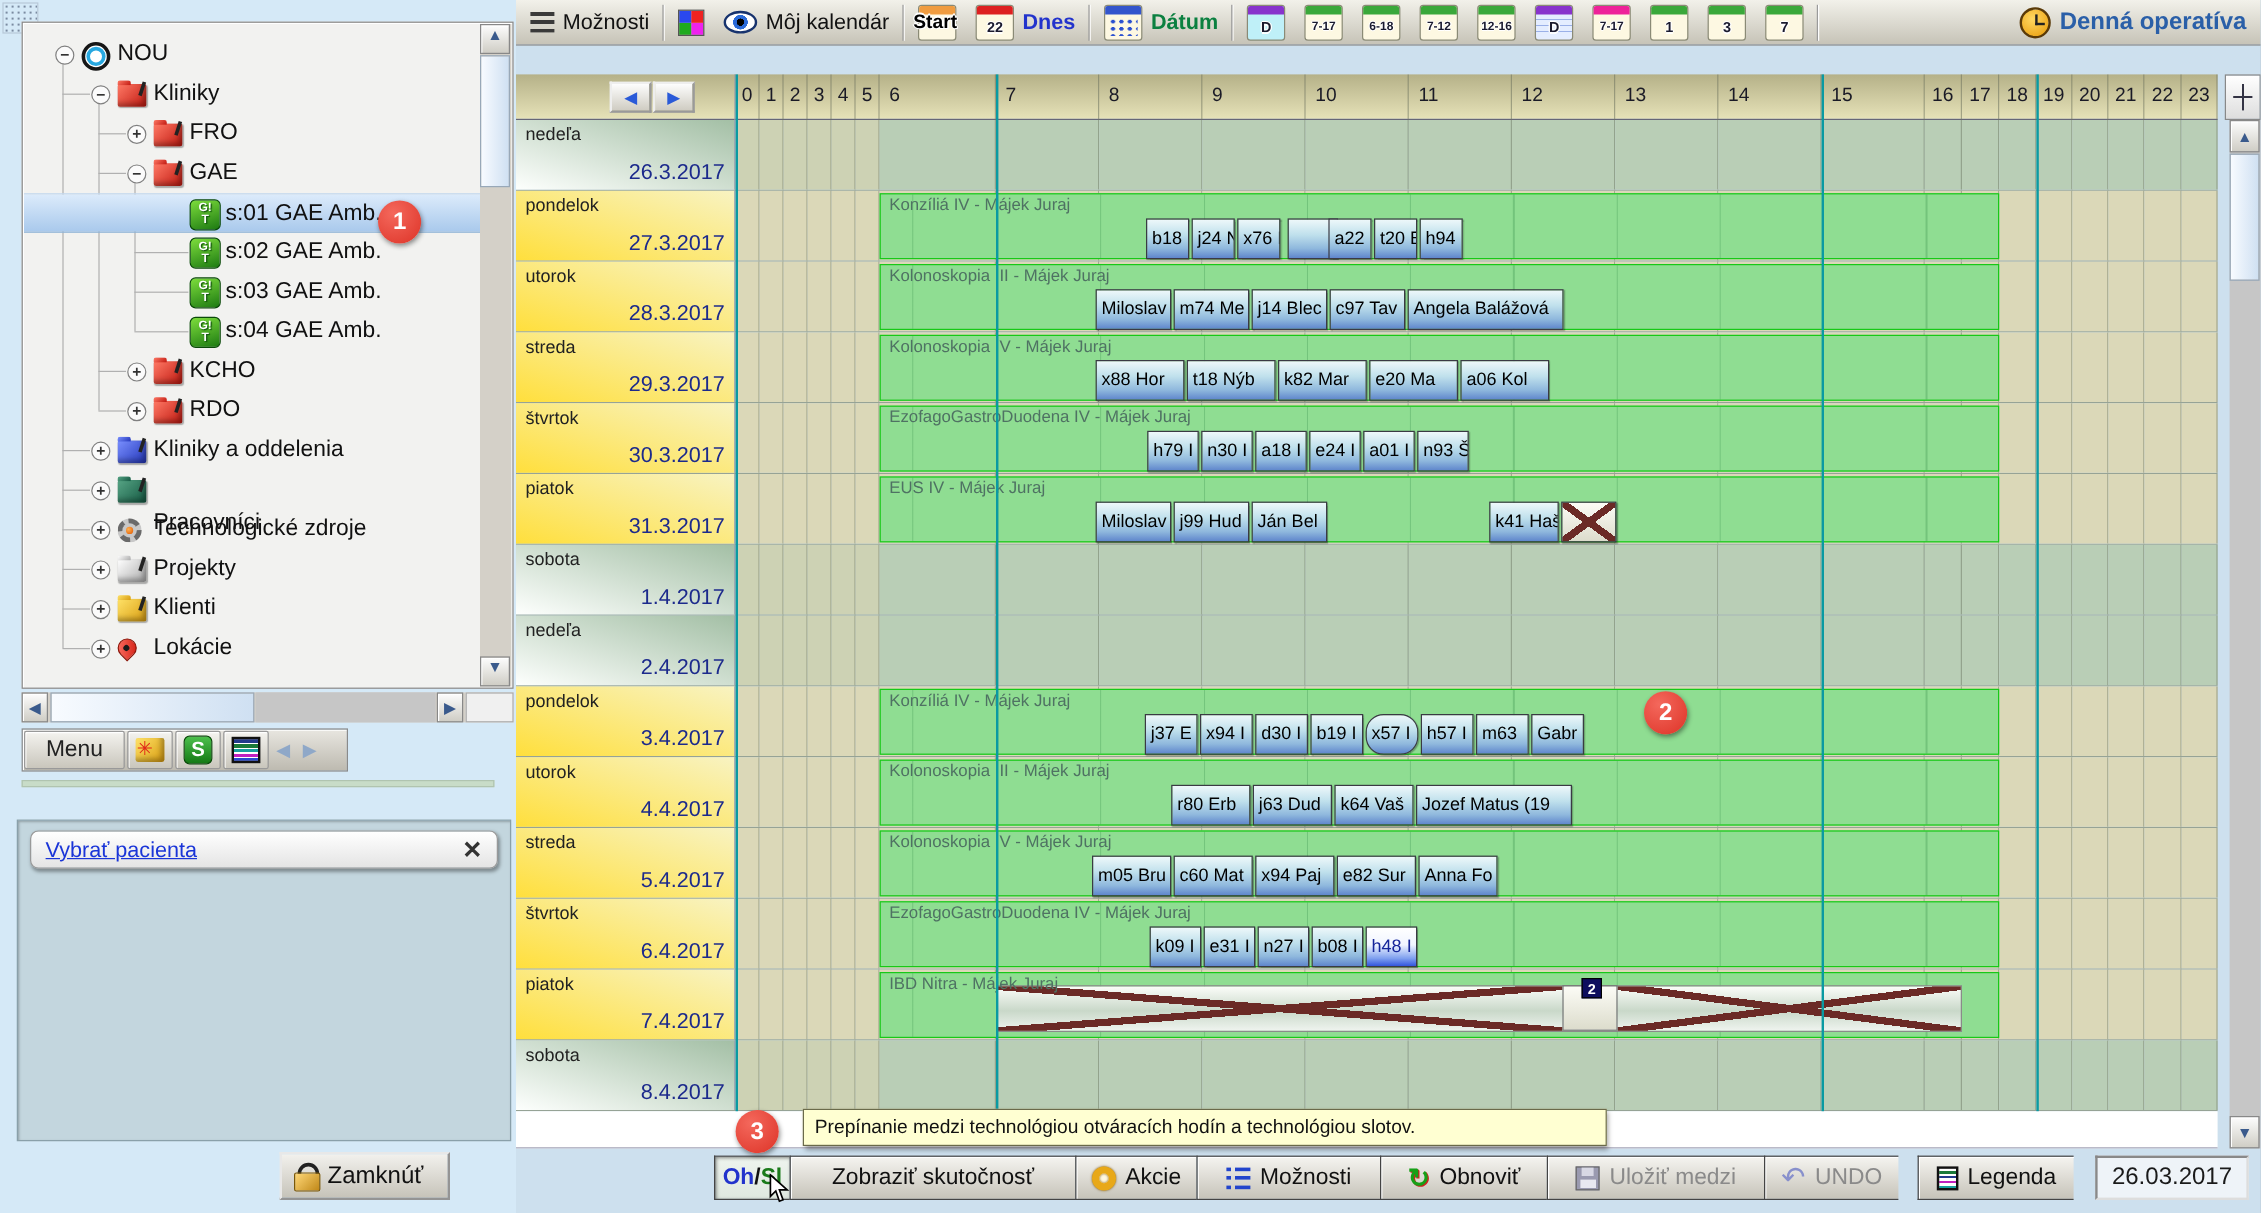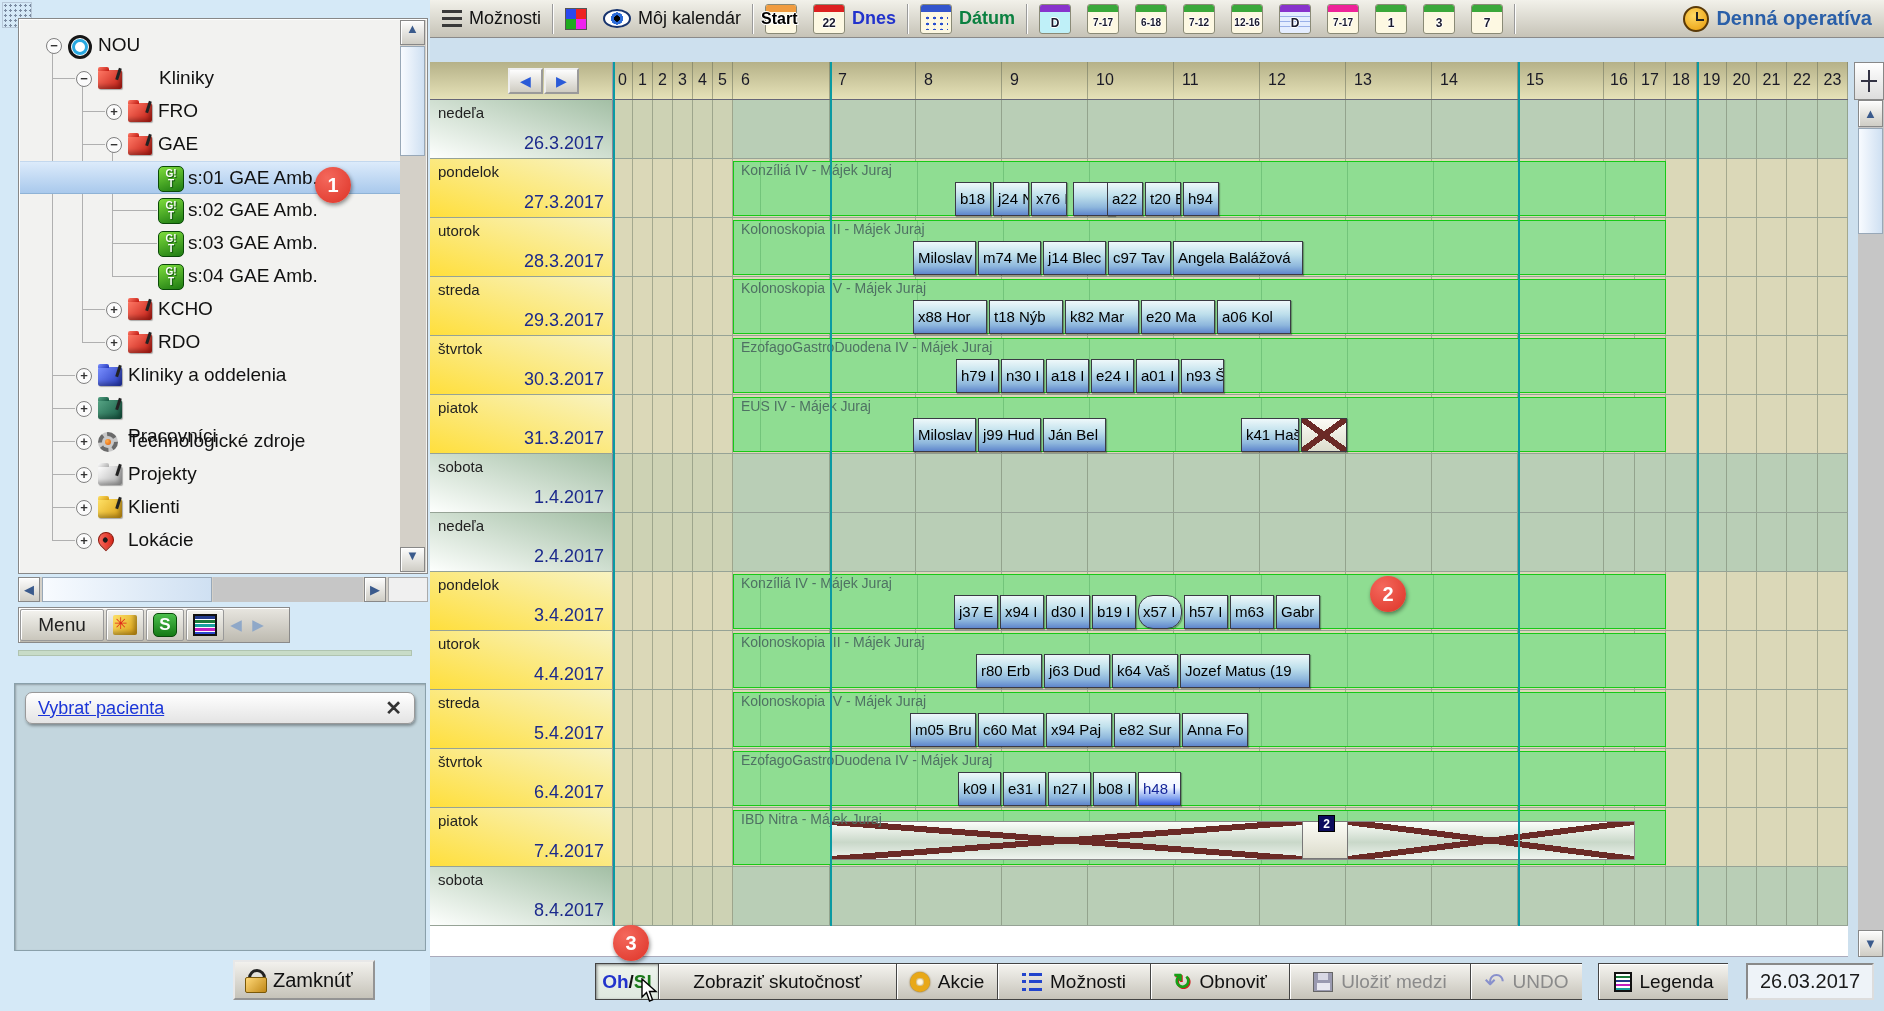--- a/index.html
+++ b/index.html
@@ -206,21 +206,21 @@
           <div class="tree-line" style="left: 93px; top: 125px; width: 1px; height: 132px;"></div>
           <div class="tree-row" style="top: 10px;">
             <span class="exp" style="left: 26px;">−</span>
             <span class="ic-nou" style="left: 48px;"></span>
             <span class="tree-label" style="left: 78px;">NOU</span>
           </div>
           <div class="tree-line" style="left: 33px; top: 59px; height: 1px; width: 23px;"></div>
           <div class="tree-row" style="top: 43px;">
             <span class="exp" style="left: 56px;">−</span>
             <span class="ic-folder f-red" style="left: 78px;"></span>
-            <span class="tree-label" style="left: 108px; margin-left: 31px;">Kliniky</span>
+            <span class="tree-label" style="left: 108px;">Kliniky</span>
           </div>
           <div class="tree-line" style="left: 63px; top: 92px; height: 1px; width: 23px;"></div>
           <div class="tree-row" style="top: 76px;">
             <span class="exp" style="left: 86px;">+</span>
             <span class="ic-folder f-red" style="left: 108px;"></span>
             <span class="tree-label" style="left: 138px;">FRO</span>
           </div>
           <div class="tree-line" style="left: 63px; top: 125px; height: 1px; width: 23px;"></div>
           <div class="tree-row" style="top: 109px;">
             <span class="exp" style="left: 86px;">−</span>
@@ -1060,20 +1060,23 @@
         <div class="bb-gap" style="width: 16px;"></div>
         <div class="bb-btn" style="width: 130px;">
           <span class="ic-legend"></span>
           <span>Legenda</span>
         </div>
         <div class="bb-gap" style="width: 18px;"></div>
         <div id="bb-date">26.03.2017</div>
       </div>
   </div>
 
+  <div id="tooltip">
+    <span>Prepínanie medzi technológiou otváracích hodín a technológiou slotov.</span>
+  </div>
 
   <svg id="cursor" style="left:640px;top:978px;" width="22" height="26" viewBox="0 0 22 26">
     <path d="M2 1 L2 19 L6.5 14.5 L9.5 23 L12.5 21.8 L9.5 13.5 L16 13.5 Z" fill="#fff" stroke="#000" stroke-width="1.4"></path>
   </svg>
 <div class="ann" style="left: 315px; top: 167px;">1</div>
     <div class="ann" style="left: 1370px; top: 576px;">2</div>
     <div class="ann" style="left: 613px; top: 925px;">3</div>
   </div>
 
 </body></html>

